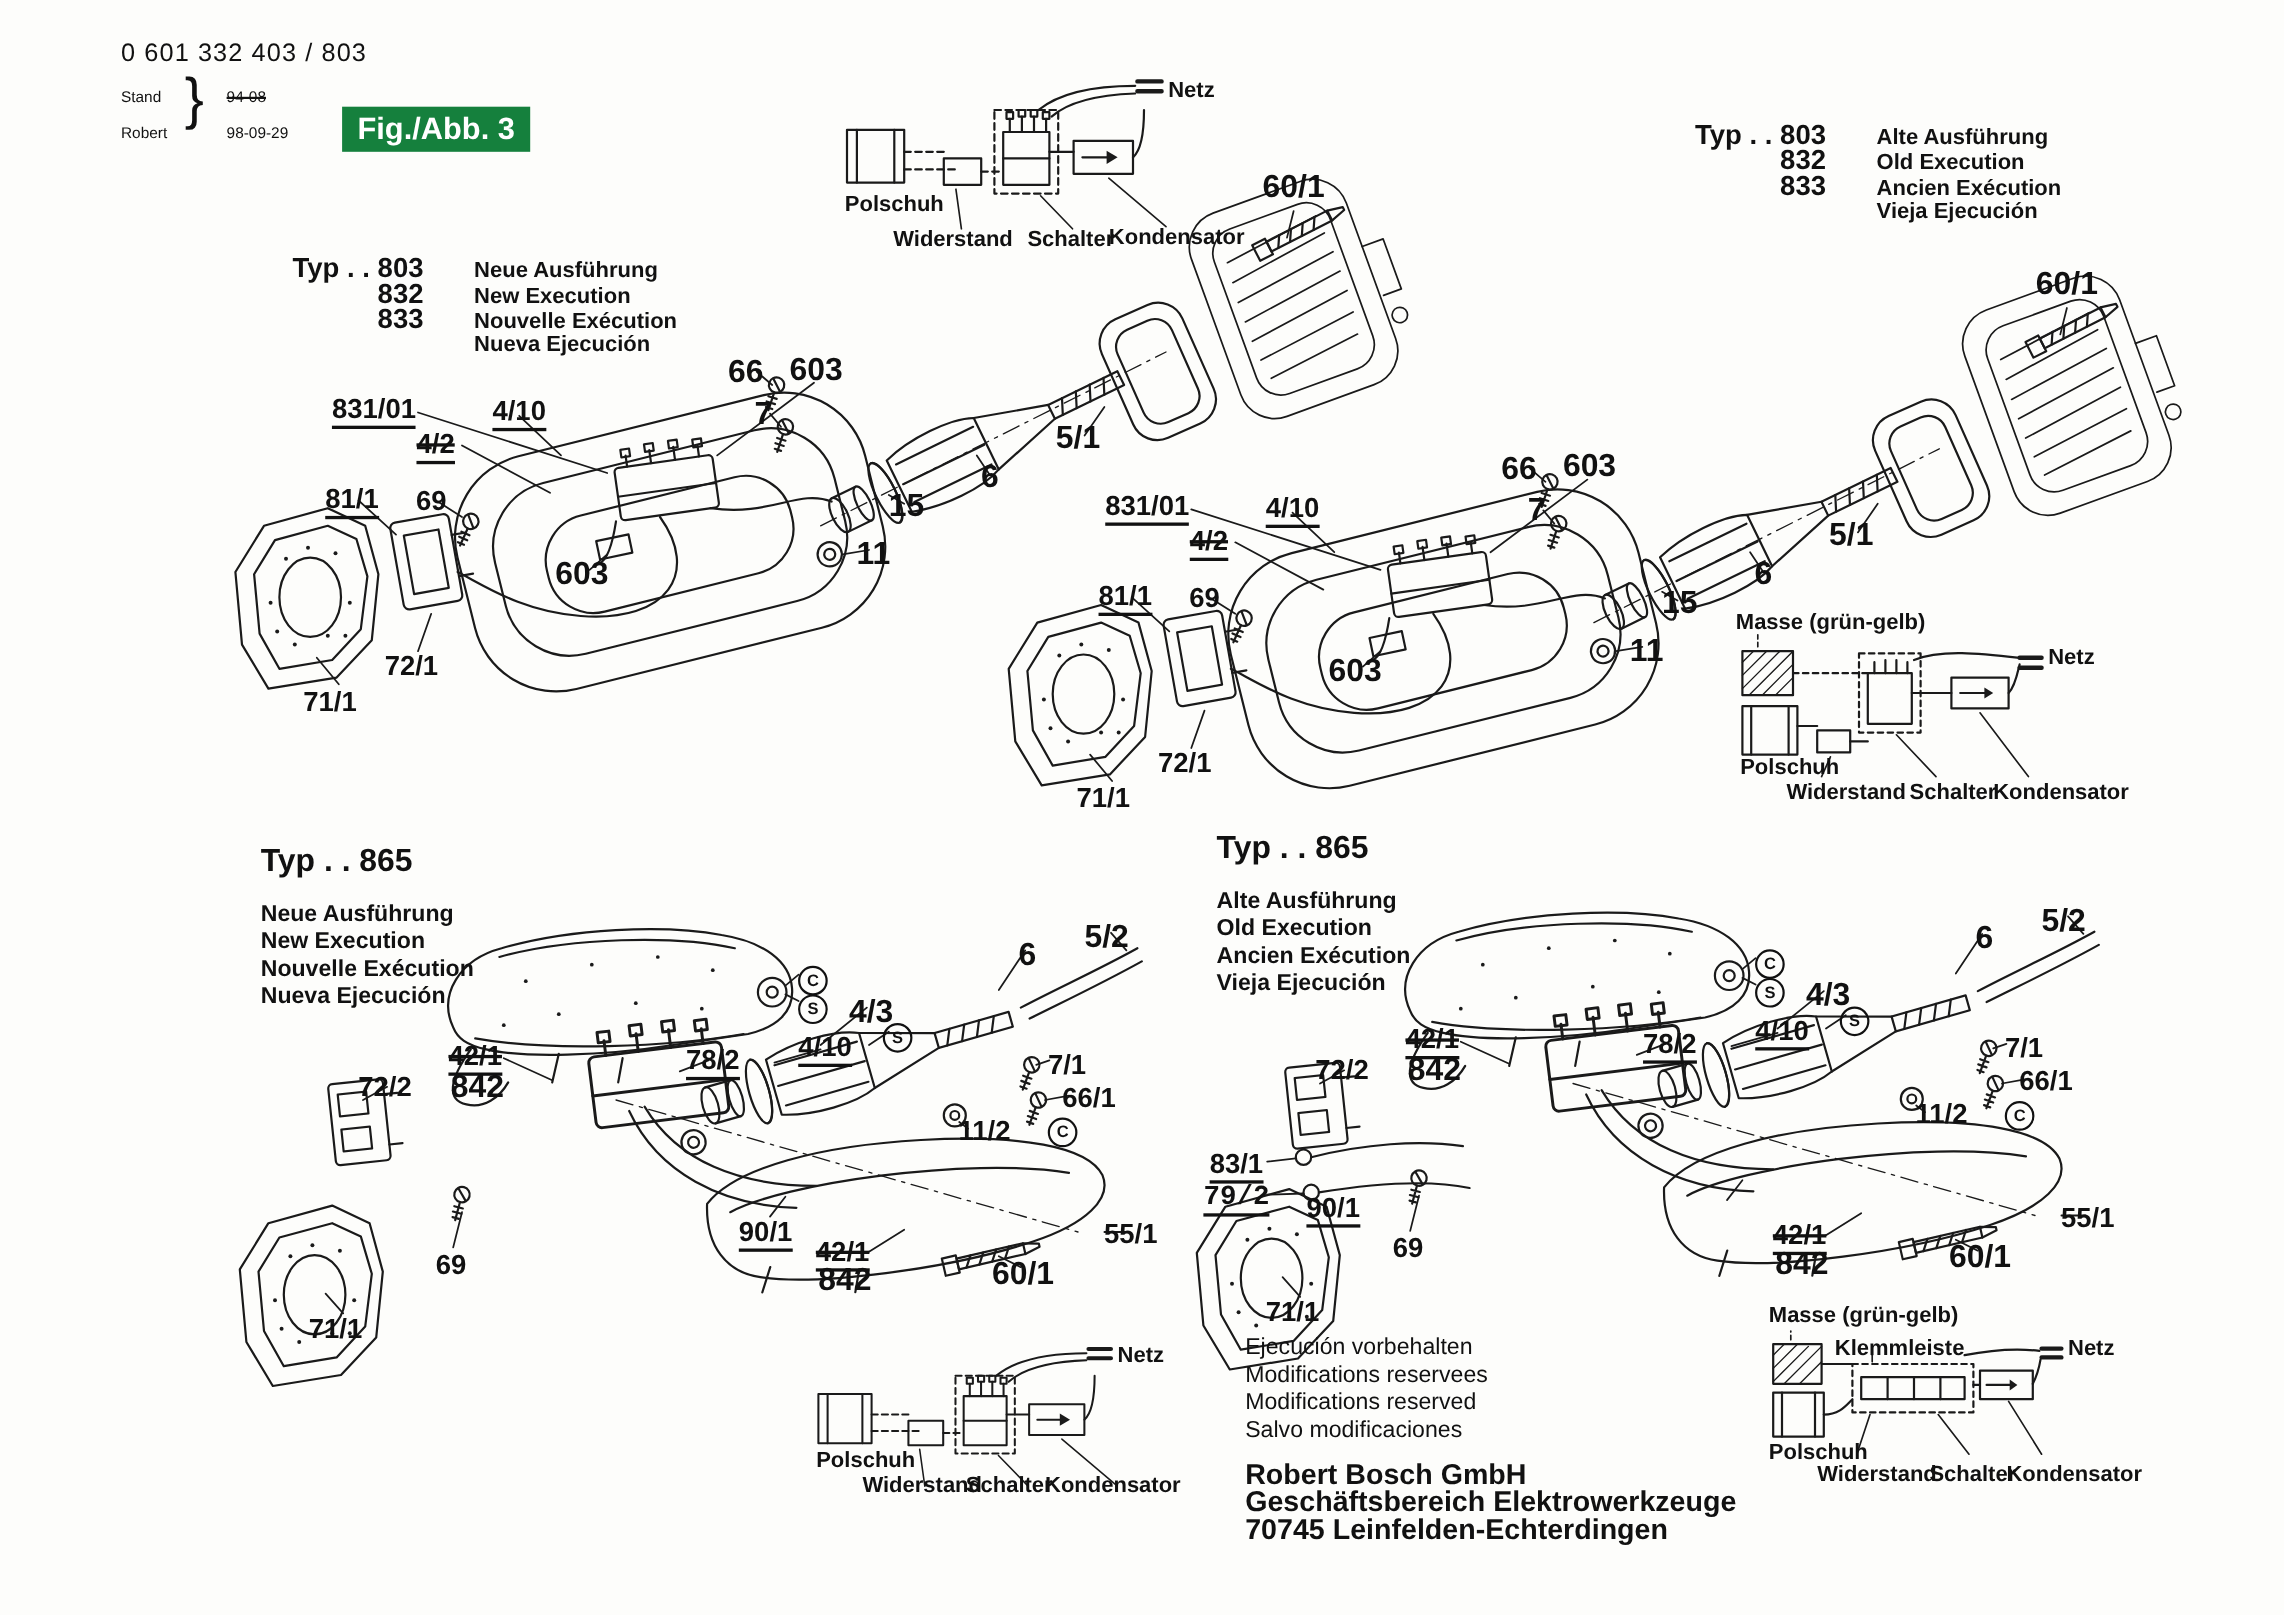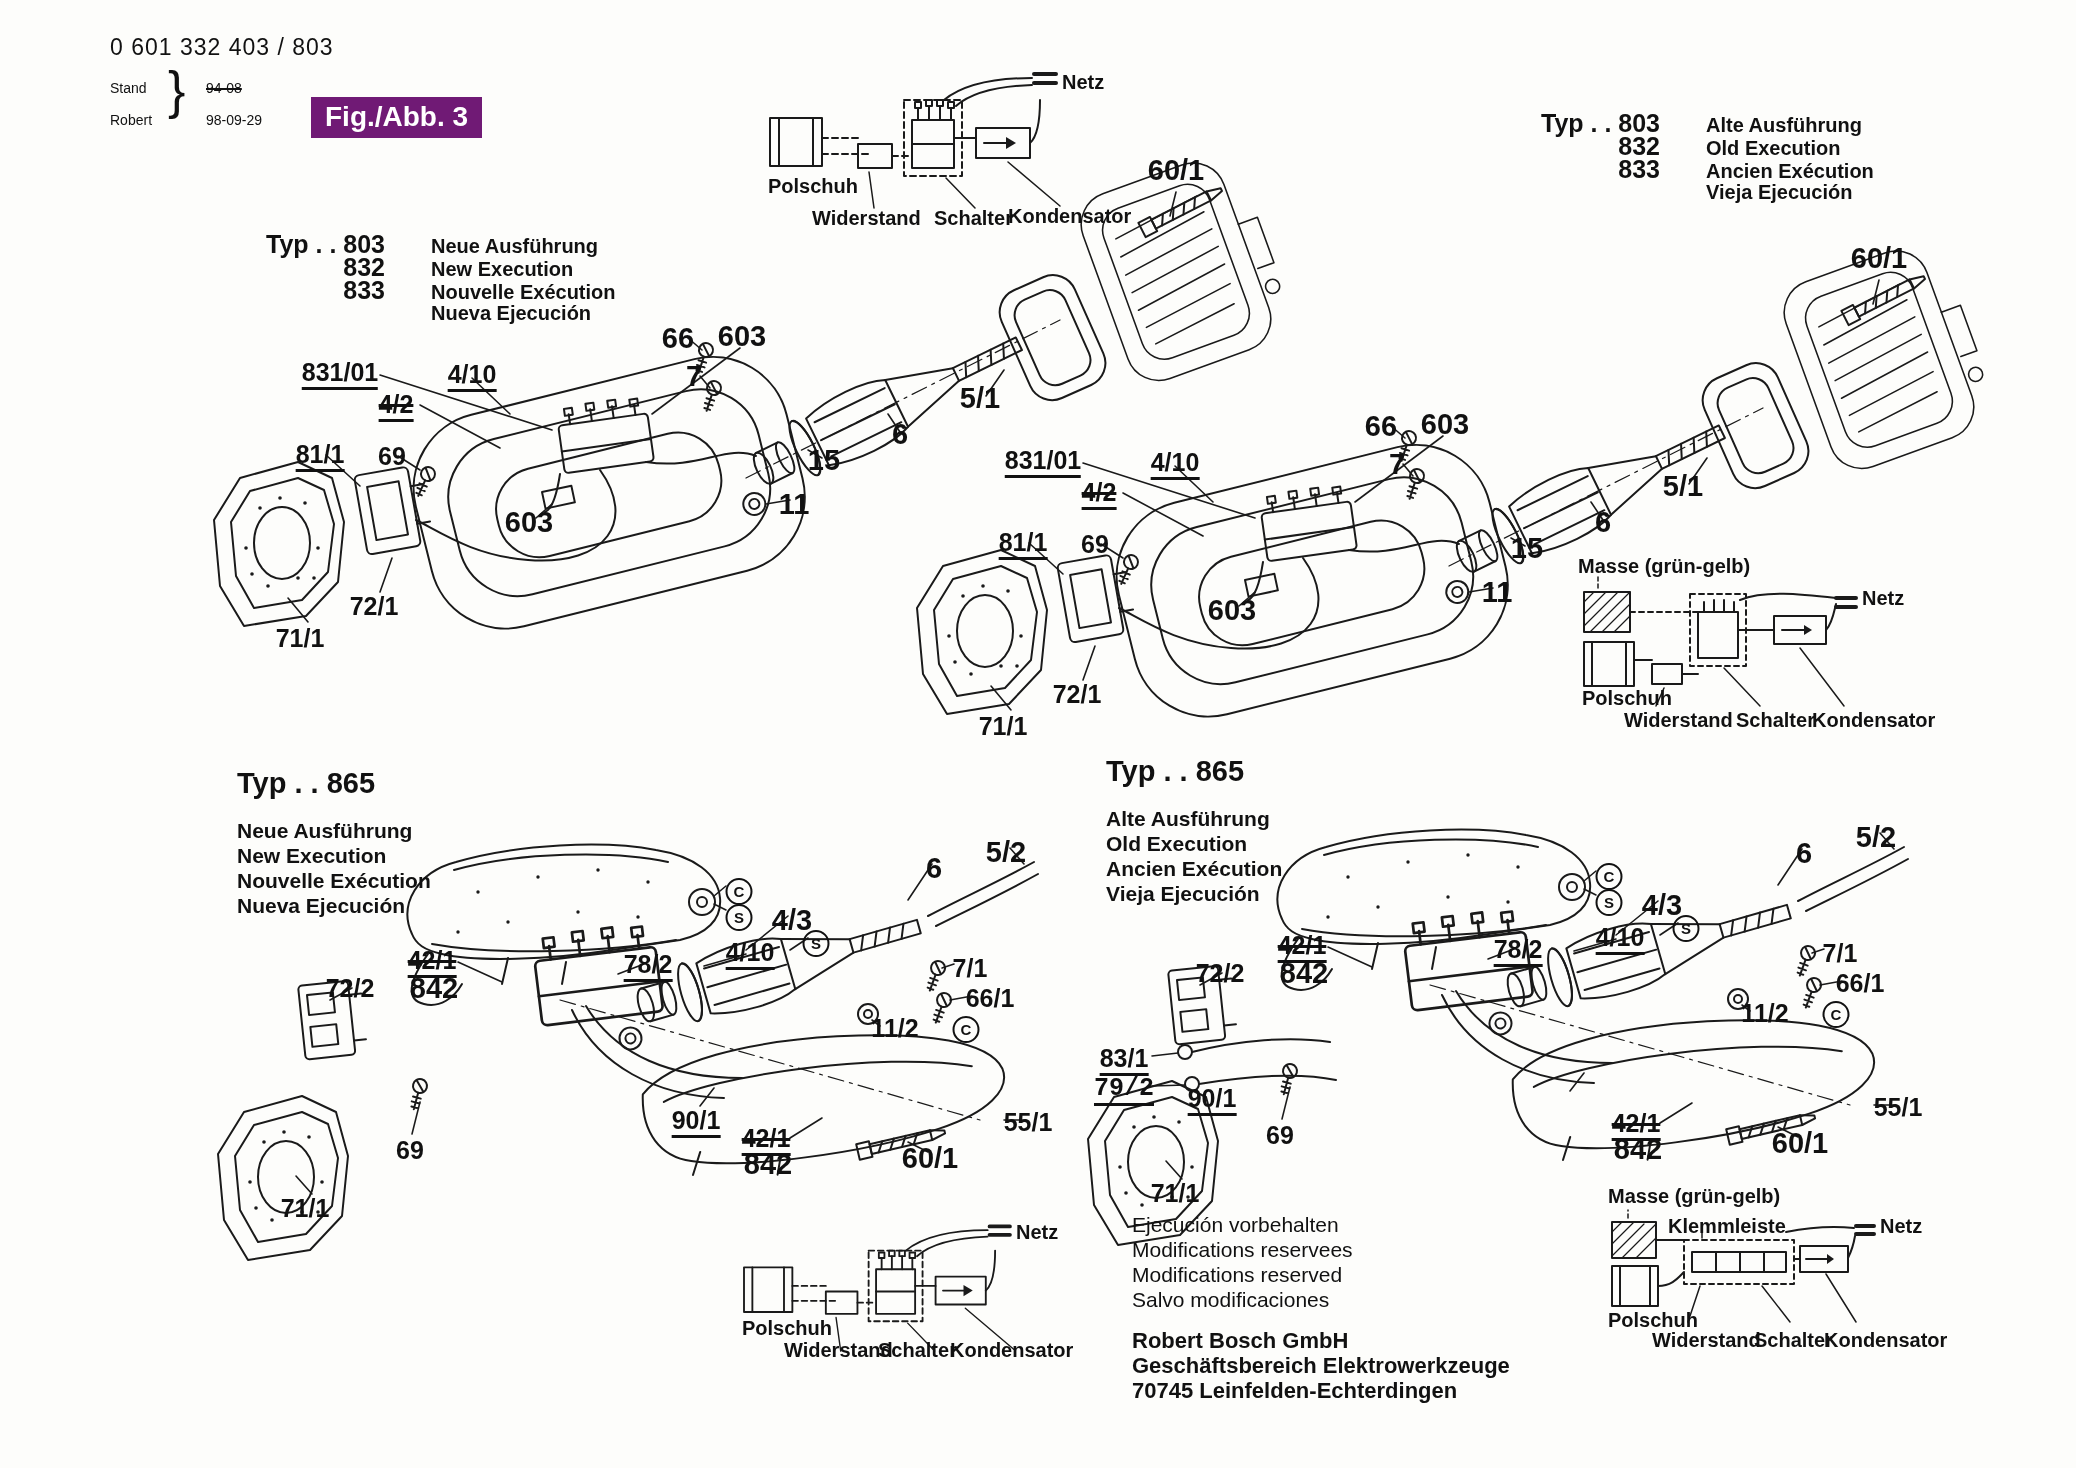--- a/index.html
+++ b/index.html
@@ -14,30 +14,30 @@
   .plabel.lg{font-size:29px;}
   .plabel.strike{text-decoration:line-through;text-decoration-thickness:3px;}
   .plabel.ul{border-bottom:3px solid #111;padding-bottom:2px;}
   .plabel.circ{font-size:15px;width:23px;height:23px;border:2.5px solid #111;border-radius:50%;
     display:flex;align-items:center;justify-content:center;padding:0;}
   .wlabel{position:absolute;font-weight:700;font-size:20px;line-height:1;white-space:nowrap;}
   .hdr-doc{position:absolute;left:110px;top:34px;font-size:23px;letter-spacing:1px;}
   .hdr-row{position:absolute;font-size:14px;}
   .hdr-brace{position:absolute;left:168px;top:60px;font-size:52px;font-weight:400;}
   .strikeval{text-decoration:line-through;text-decoration-thickness:2px;}
-  .figbox{position:absolute;left:311px;top:97px;background:#701a75;color:#fff;font-weight:700;
+  .figbox{position:absolute;left:311px;top:97px;background:#15803d;color:#fff;font-weight:700;
     font-size:28px;padding:5px 14px;line-height:1.1;}
   .tblock{position:absolute;z-index:2;}
   .tb-row{display:flex;align-items:baseline;height:23px;line-height:23px;}
   .tb-code{width:170px;text-align:right;font-weight:700;font-size:25px;}
   .tb-desc{padding-left:46px;font-weight:700;font-size:20px;}
   .tb-title{font-weight:700;font-size:29px;line-height:30px;margin-bottom:20px;}
   .tb-line{font-weight:700;font-size:21px;line-height:25px;}
   .footer-notes{position:absolute;left:1132px;top:1212px;font-size:21px;line-height:25px;z-index:2;}
-  .footer-company{position:absolute;left:1132px;top:1328px;font-size:22px;line-height:25px;font-weight:700;z-index:2;}
+  .footer-company{position:absolute;left:1132px;top:1328px;font-size:26px;line-height:25px;font-weight:700;z-index:2;}
 </style>
 </head>
 <body>
 
 <svg id="art" width="2076" height="1468" viewBox="0 0 2076 1468" fill="none" stroke="#1a1a1a" stroke-width="2" stroke-linecap="round" stroke-linejoin="round">
   <defs>
     <g id="cover">
       <path d="M30,20 L88,4 L122,20 L134,64 L128,124 L96,158 L34,168 L10,128 L4,62 Z"></path>
       <path d="M40,33 L88,20 L114,32 L124,66 L118,114 L92,142 L44,150 L26,118 L21,64 Z"></path>
       <ellipse cx="72" cy="85" rx="28" ry="36"></ellipse>

